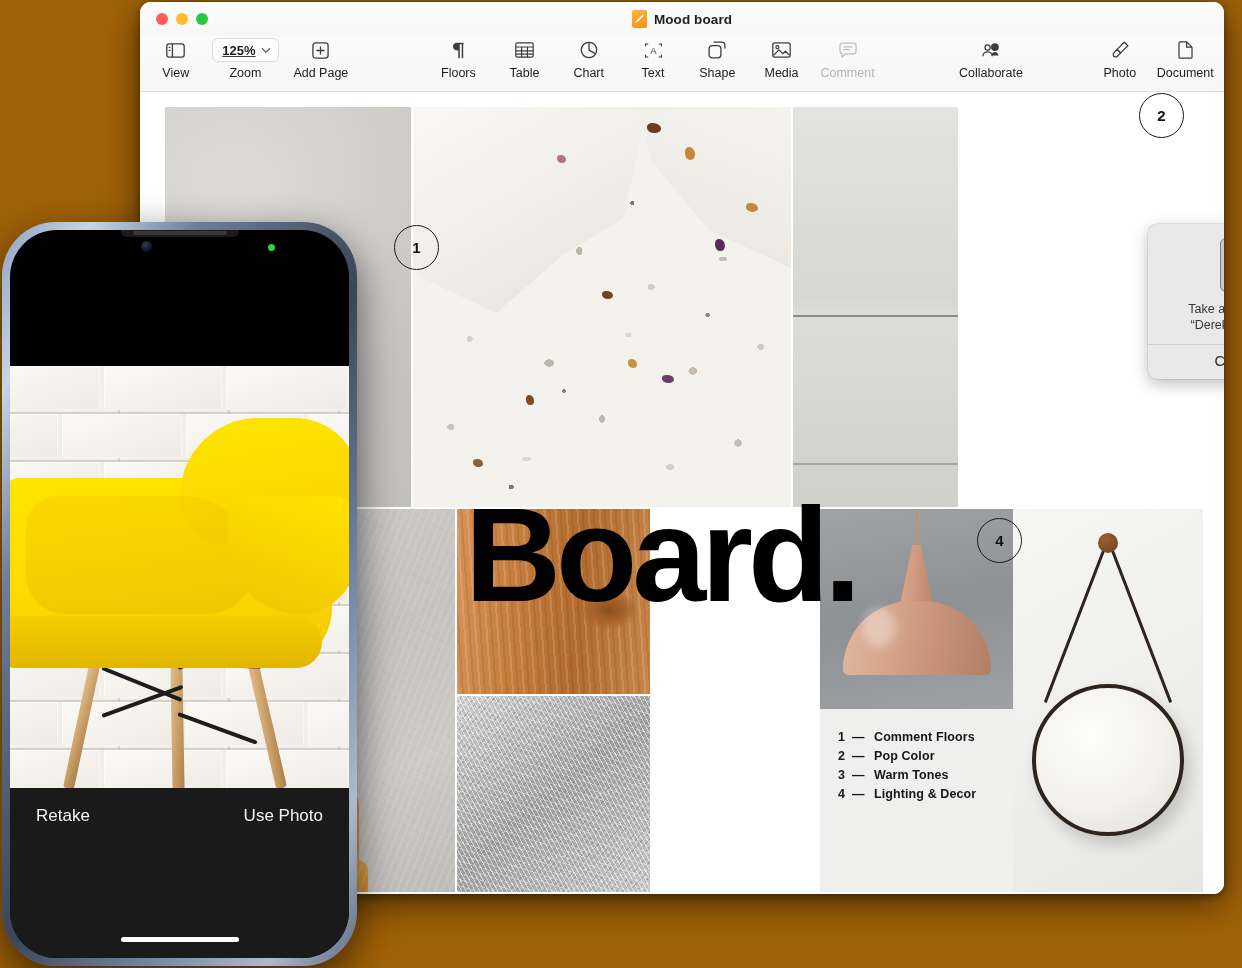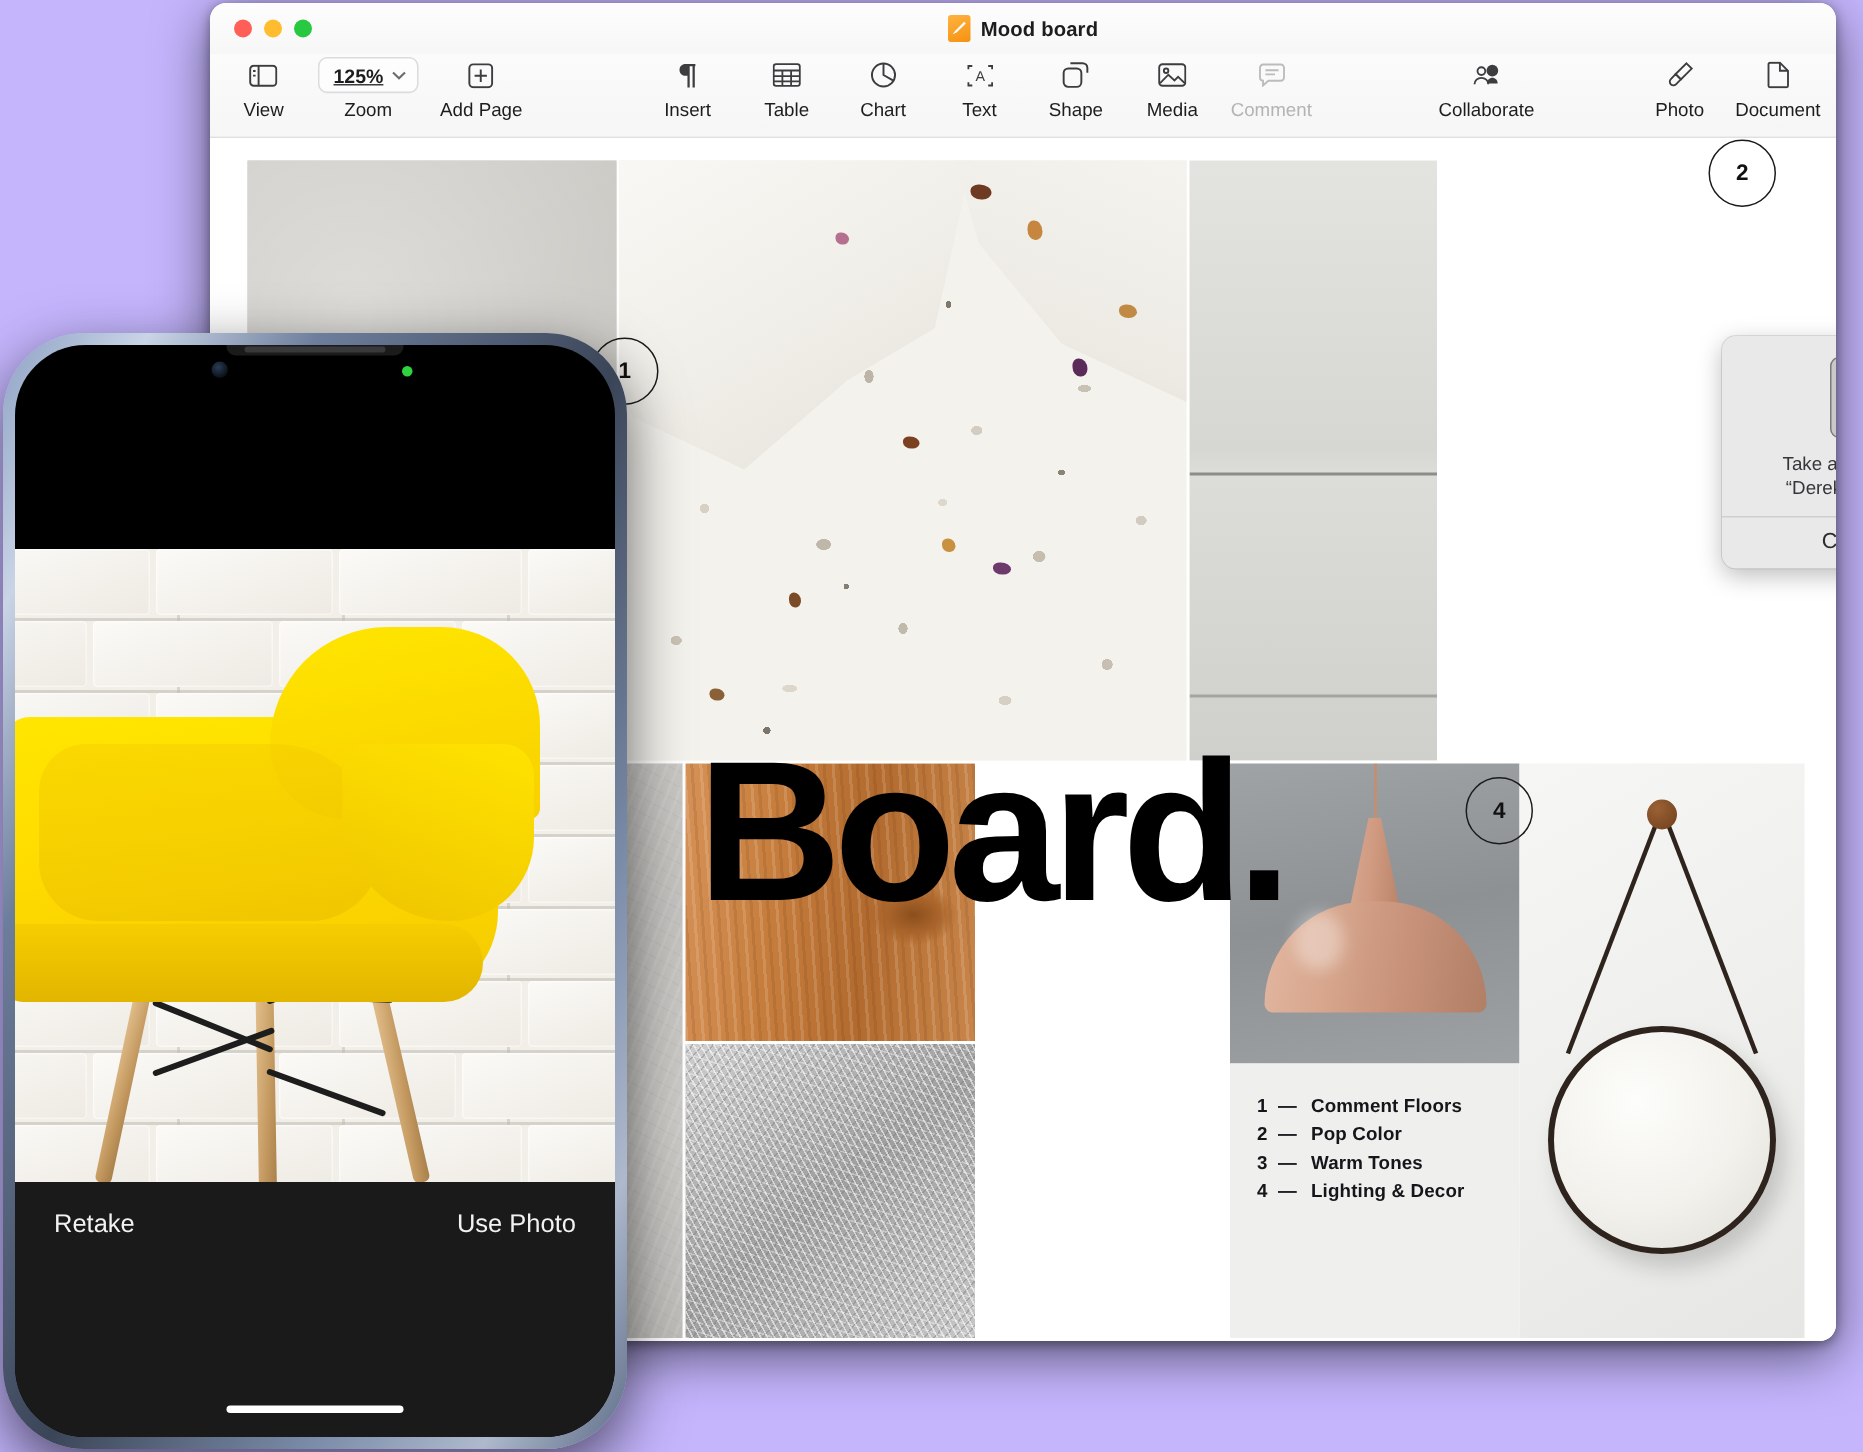--- a/index.html
+++ b/index.html
@@ -2,21 +2,21 @@
 <html><head>
 <meta charset="utf-8">
 <style>
   * { box-sizing: border-box; margin: 0; padding: 0; }
   html, body {
     width: 1242px; height: 968px;
     background: #000;
     font-family: "Liberation Sans", sans-serif;
     overflow: hidden;
   }
-  #stage { position: relative; width: 1242px; height: 968px; background: #c4b5fd; }
+  #stage { position: relative; width: 1242px; height: 968px; background: #a16207; }
 
   
   .mac-window {
     position: absolute; left: 140px; top: 2px;
     width: 1084px; height: 892px;
     background: #ffffff;
     border-radius: 11px;
     box-shadow: 0 10px 36px rgba(0,0,0,0.55), 0 2px 8px rgba(0,0,0,0.4);
     overflow: hidden;
   }
@@ -264,21 +264,21 @@
   .phone-glyph:before {
     content:""; position:absolute; left:50%; top:3px; transform:translateX(-50%);
     width:15px; height:2.5px; border-radius:2px; background:#7b7b7b;
   }
   .pop-text { font-size: 12.5px; color:#35353a; line-height: 16px; }
   .pop-divider { height:1px; background:#cfcfcf; }
   .pop-cancel { padding: 8px 0 10px; text-align:center; font-size: 14.5px; color:#2b2b30; }
 
   
   .iphone {
-    position: absolute; left: 2px; top: 222px; width: 416px; height: 744px;
+    position: absolute; left: 2px; top: 222px; width: 355px; height: 744px;
   }
   .ip-body {
     position:absolute; inset:0; border-radius: 54px;
     background: linear-gradient(118deg,#8ea2c4 0%, #c9d4e6 12%, #6d7e9c 26%, #3b4558 52%, #7b8ca9 74%, #aeb9cd 88%, #5d6c86 100%);
     box-shadow: 0 14px 40px rgba(0,0,0,.6);
   }
   .ip-screen {
     position:absolute; left:8px; top:8px; right:8px; bottom:8px;
     border-radius: 47px; background:#000; overflow:hidden;
   }
@@ -409,21 +409,21 @@
       </div>
 
       <div class="spacer-a"></div>
 
       <div class="tb-item">
         <span class="tb-icon">
           <svg width="14" height="17" viewBox="0 0 14 17" fill="currentColor">
             <path d="M12.6 0.7H6.1C3.6 0.7 2 2.4 2 4.6s1.6 3.9 4.1 3.9h1.2v7.8h1.5V2.2h1.9v14.1h1.5V2.2h0.4z"></path>
           </svg>
         </span>
-        <span class="tb-label">Insert</span>
+        <span class="tb-label">Floors</span>
       </div>
 
       <div style="width:22px"></div>
 
       <div class="tb-item">
         <span class="tb-icon">
           <svg width="19" height="16" viewBox="0 0 19 16" fill="none" stroke="currentColor" stroke-width="1.2">
             <rect x="0.8" y="0.8" width="17.4" height="14.4" rx="1.6"></rect>
             <line x1="0.8" y1="5" x2="18.2" y2="5"></line>
             <line x1="0.8" y1="8.8" x2="18.2" y2="8.8"></line>

